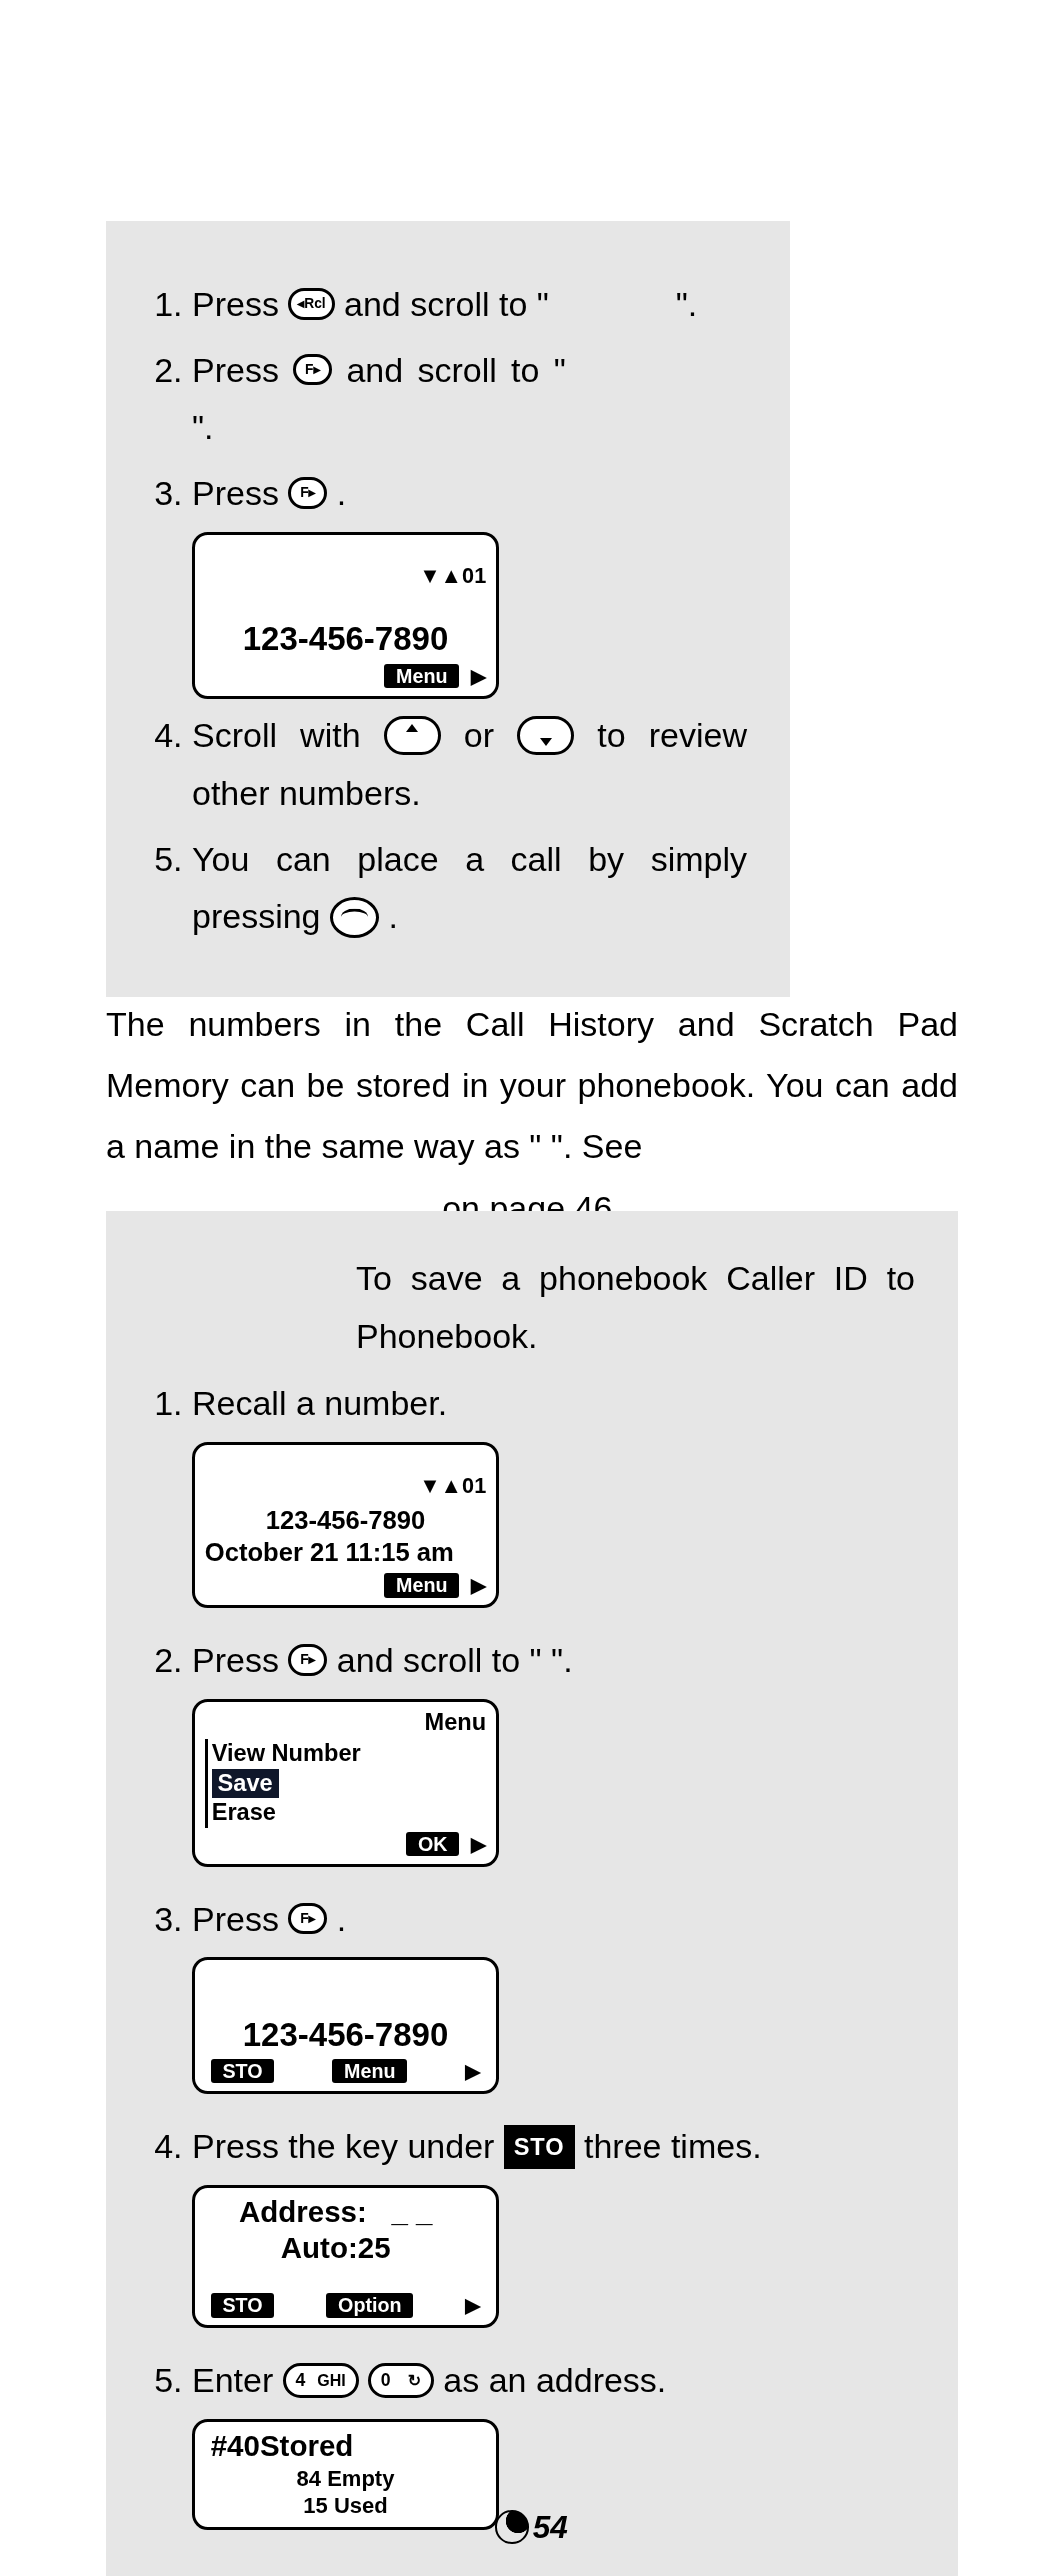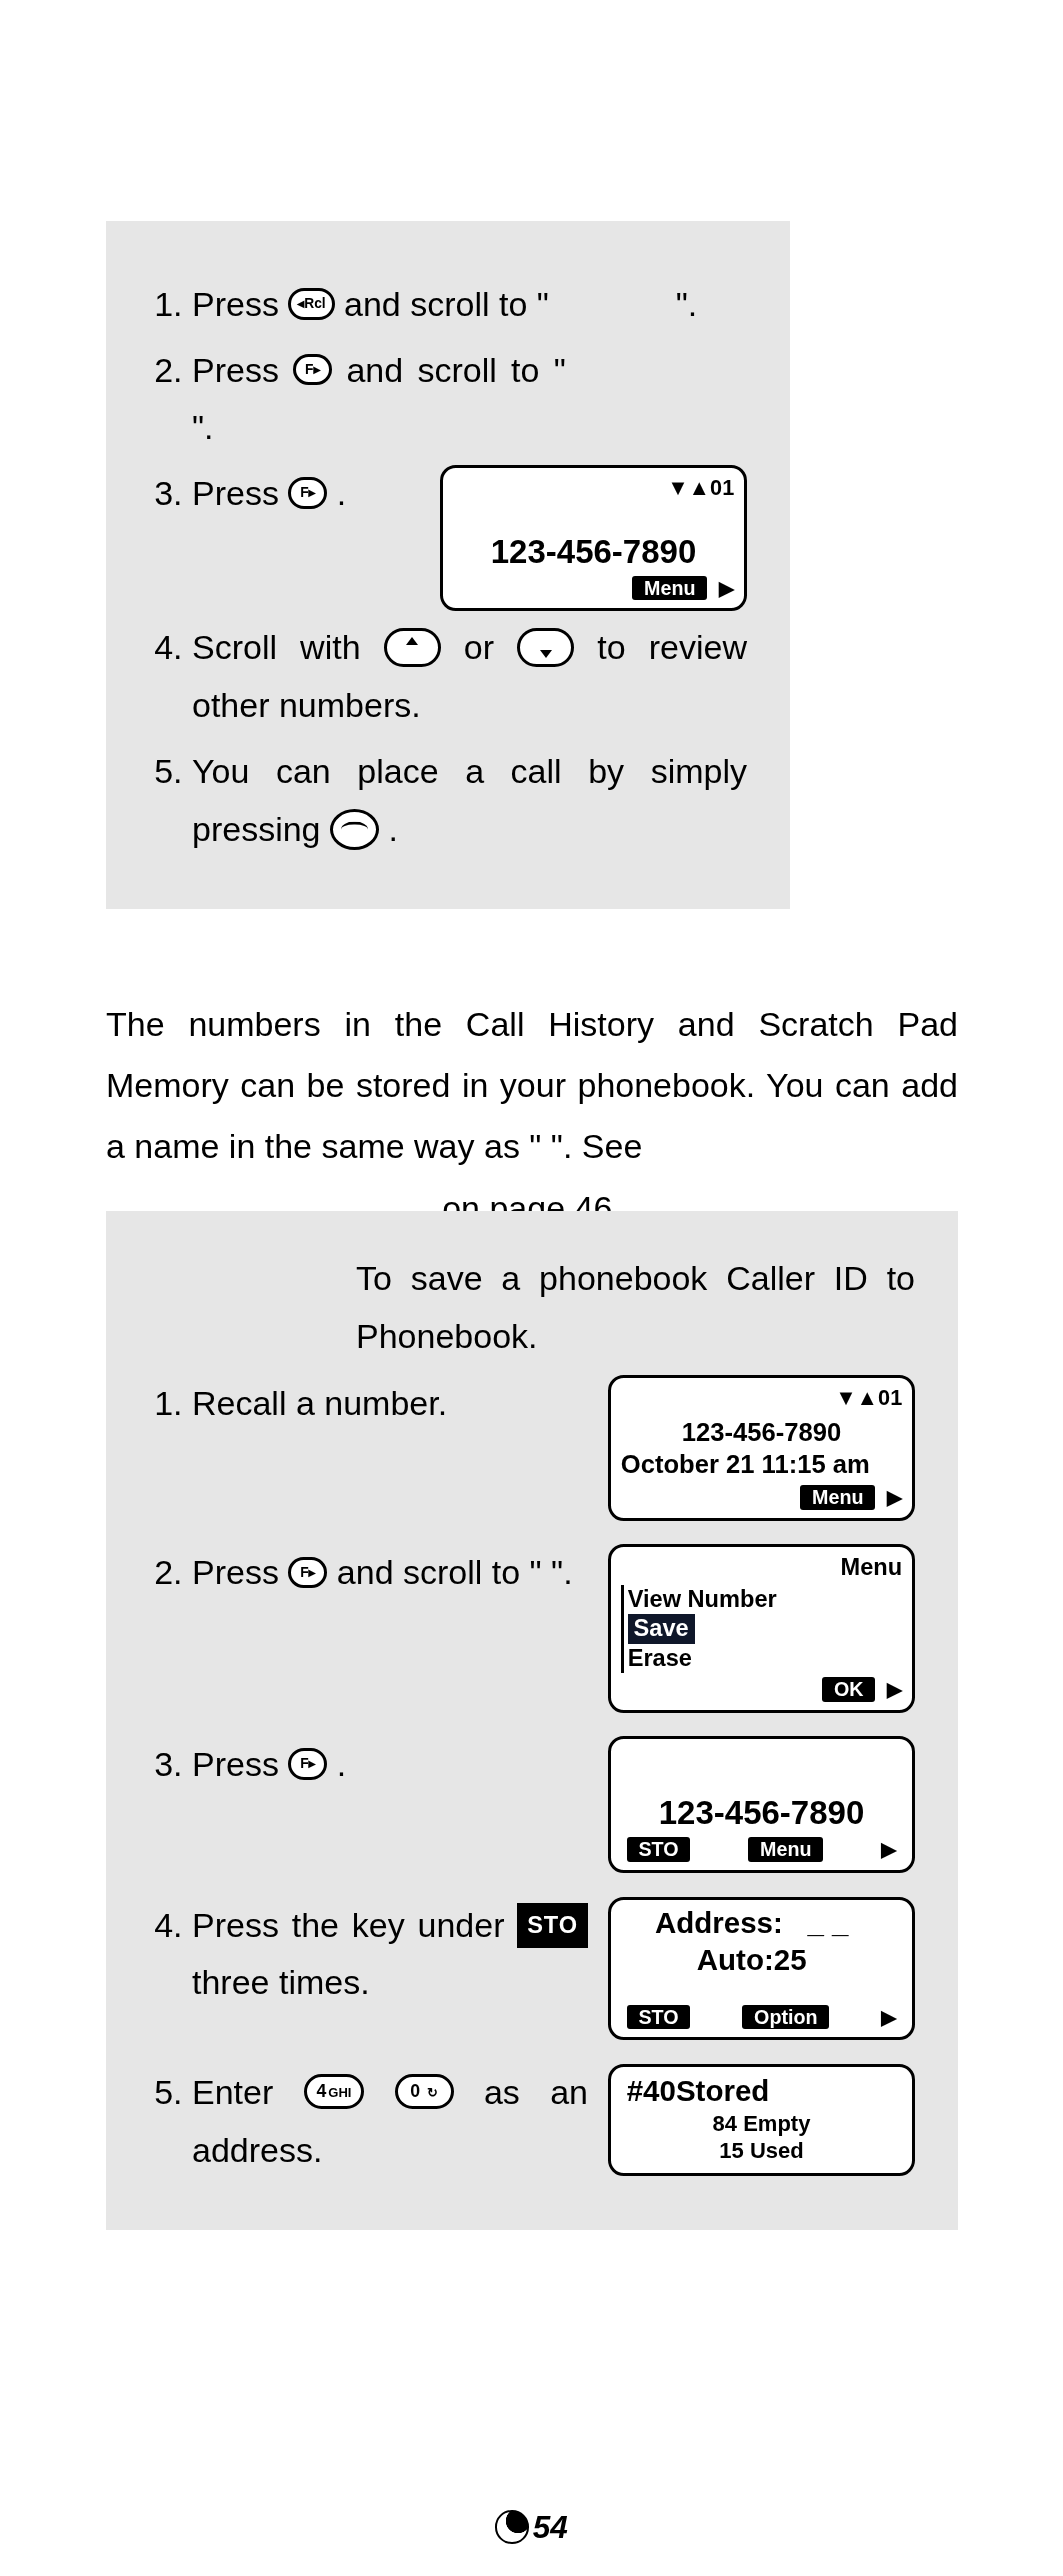--- a/index.html
+++ b/index.html
@@ -51,23 +51,24 @@
     list-style: decimal;
     margin: 0;
     padding: 0 0 0 43px;
   }
   ol.steplist > li {
     margin-bottom: 7.9px;
     text-align: justify;
   }
   .row {
     display: flex;
+    flex-direction: column;
     align-items: flex-start;
     justify-content: space-between;
-    gap: 20px;
+    gap: 9px;
   }
   .row .text {
     flex: 1;
     text-align: justify;
   }
   .btn-oval {
     display: inline-block;
     vertical-align: middle;
     border: 3px solid #000;
     border-radius: 49px;
@@ -152,23 +153,23 @@
     height: 35px;
     line-height: 29.5px;
     text-align: center;
     font-size: 17.7px;
     font-weight: bold;
     position: relative;
     top: -3px;
     box-sizing: border-box;
   }
   .btn-numkey .sub {
-    font-size: 13px;
-    font-weight: bold;
-    margin-left: 2px;
+    font-size: 16px;
+    font-weight: bold;
+    margin-left: 12px;
     vertical-align: middle;
   }
   .sto-label {
     display: inline-block;
     background: #000;
     color: #fff;
     font-weight: bold;
     font-size: 23.6px;
     padding: 2px 9.8px;
     vertical-align: middle;
@@ -188,20 +189,21 @@
     box-sizing: border-box;
     font-family: Arial, Helvetica, sans-serif;
     font-size: 23.6px;
     line-height: 1.25;
     position: relative;
   }
   .lcd .topright {
     text-align: right;
     font-weight: bold;
     font-size: 21.7px;
+    margin-top: 21px;
   }
   .lcd .big {
     font-size: 33px;
     font-weight: bold;
     text-align: center;
     margin-top: 29.5px;
   }
   .lcd .mid {
     font-size: 25.6px;
     font-weight: bold;

